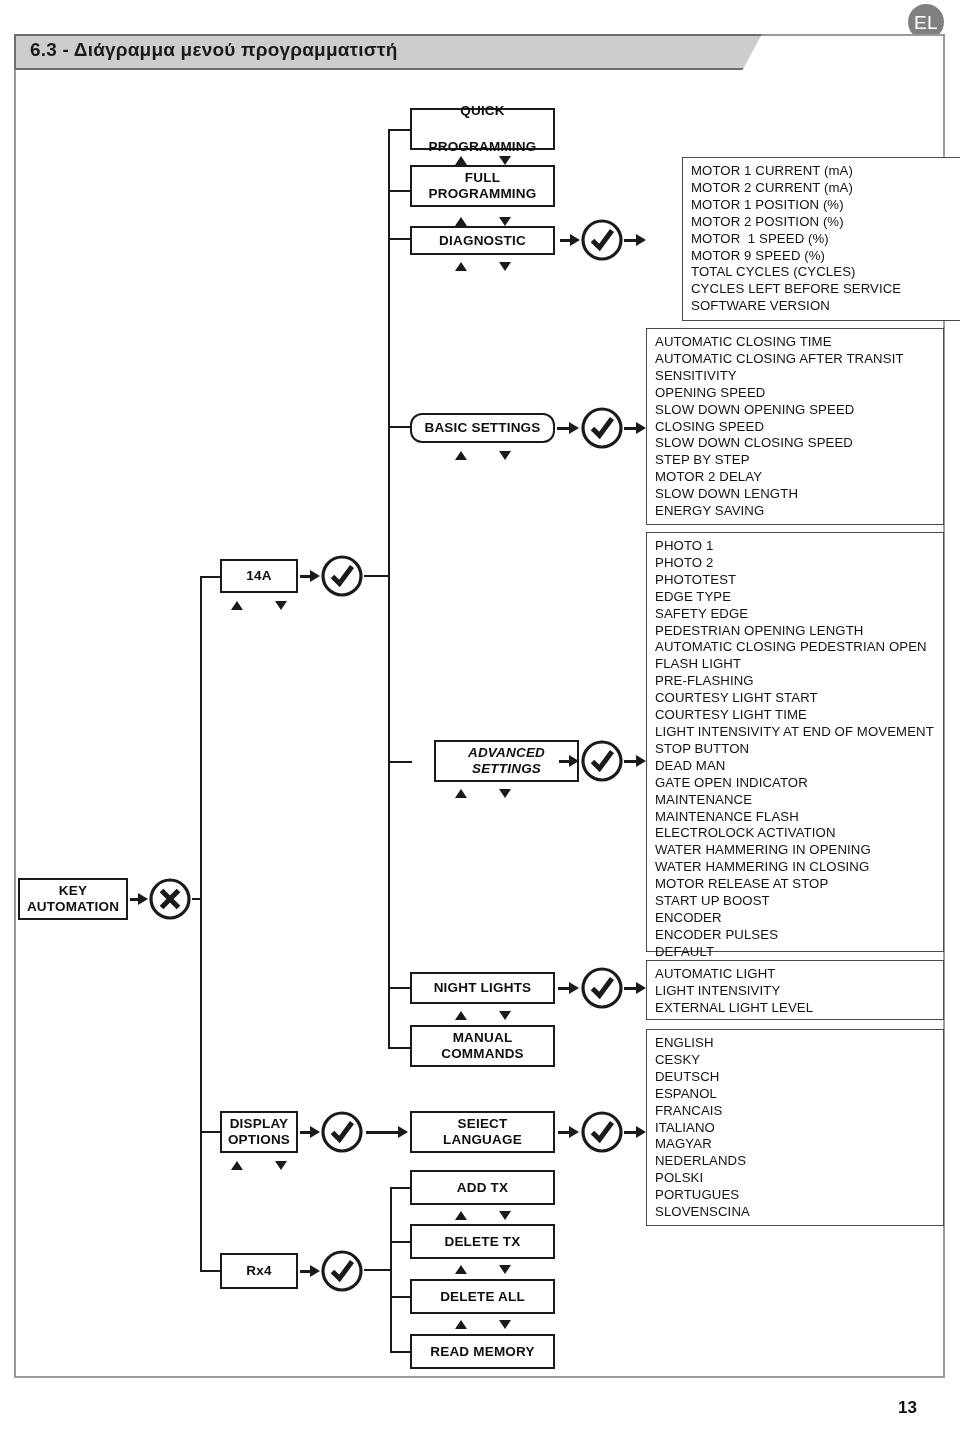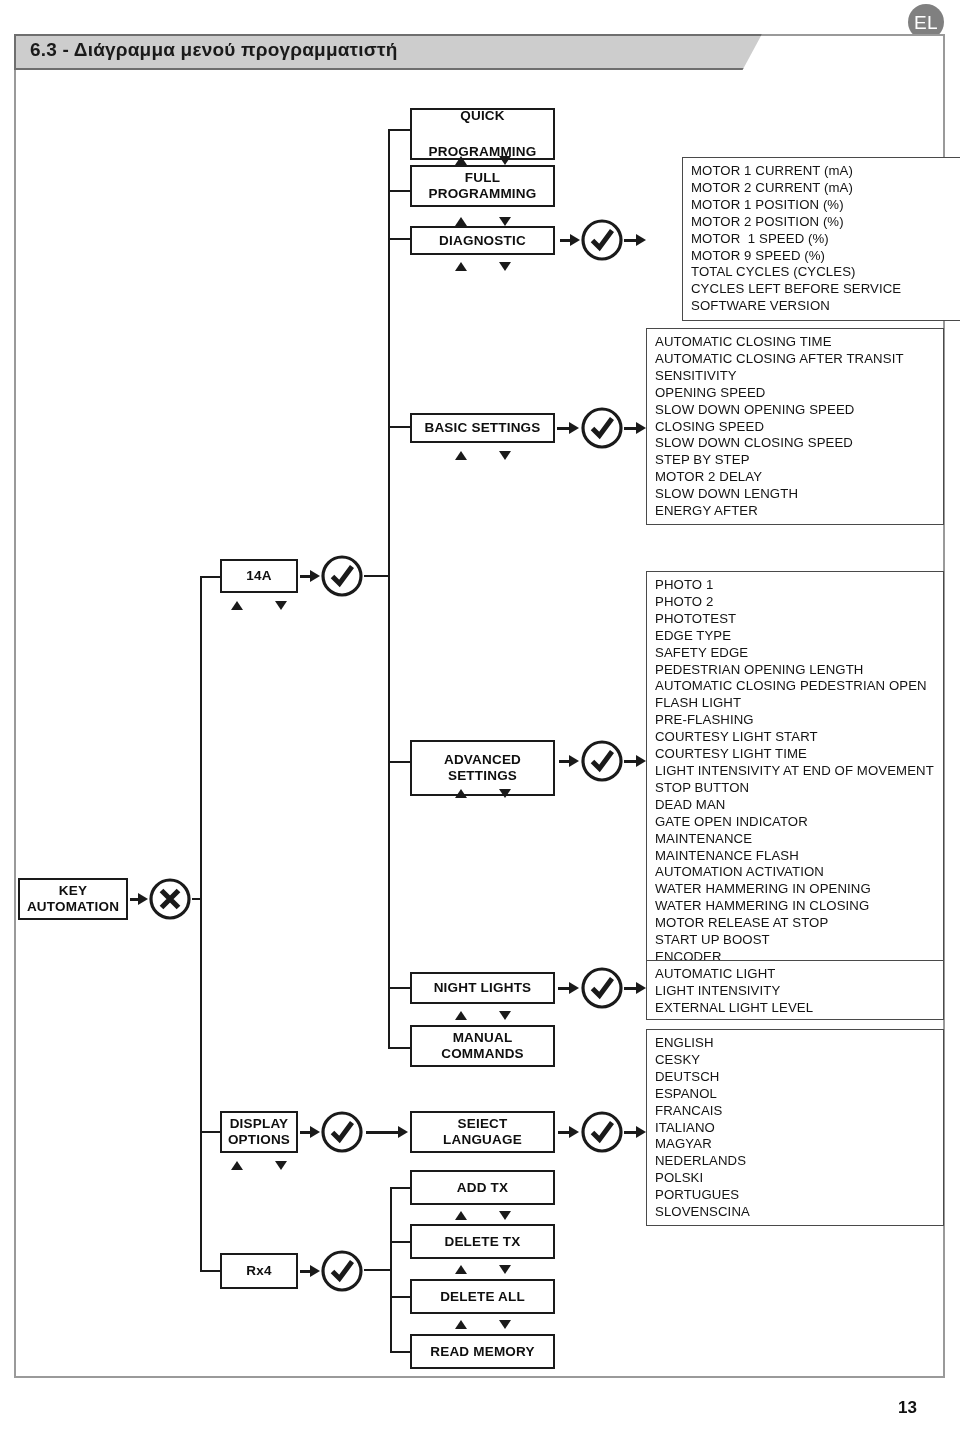--- a/index.html
+++ b/index.html
@@ -249,21 +249,21 @@
     <svg viewBox="0 0 44 44" aria-hidden="true">
       <circle cx="22" cy="22" r="19" fill="#fff" stroke="#1a1a1a" stroke-width="3.2"></circle>
       <path d="M12.5 22.5 L19.5 29.5 L32 12.5" fill="none" stroke="#1a1a1a" stroke-width="5" stroke-linecap="butt" stroke-linejoin="miter"></path>
     </svg>
   </div>
   <div class="hline" style="left:364px; top:1269px; width:28px;"></div>
 
   <div class="vline" style="left:388px; top:129px; height:920px;"></div>
 
   <div class="hline" style="left:388px; top:129px; width:24px;"></div>
-  <div class="node" style="left:410px; top:108px; width:145px; height:52px;gap:20px;">
+  <div class="node" style="left:410px; top:108px; width:145px; height:42px;gap:20px;">
     <span class="l1">QUICK</span>
     <span class="l2">PROGRAMMING</span>
   </div>
   <div class="updown" style="left:455px; top:153px;">
     <div class="tri-up"></div>
     <div class="tri-dn"></div>
   </div>
 
   <div class="hline" style="left:388px; top:190px; width:24px;"></div>
   <div class="node" style="left:410px; top:165px; width:145px; height:42px;">
@@ -292,21 +292,21 @@
       <circle cx="22" cy="22" r="19" fill="#fff" stroke="#1a1a1a" stroke-width="3.2"></circle>
       <path d="M12.5 22.5 L19.5 29.5 L32 12.5" fill="none" stroke="#1a1a1a" stroke-width="5" stroke-linecap="butt" stroke-linejoin="miter"></path>
     </svg>
   </div>
   <div class="arrow" style="left:624px; top:234px; width:22px;">
     <div class="shaft"></div>
       <div class="head"></div>
   </div>
 
   <div class="hline" style="left:388px; top:426px; width:24px;"></div>
-  <div class="node" style="left:410px; top:413px; width:145px; height:30px;">
+  <div class="node" style="left:410px; top:413px; width:145px; height:30px;border-radius:12px;">
     <span class="l1">BASIC SETTINGS</span>
   </div>
   <div class="updown" style="left:455px; top:448px;">
     <div class="tri-up"></div>
     <div class="tri-dn"></div>
   </div>
   <div class="arrow" style="left:557px; top:422px; width:22px;">
     <div class="shaft"></div>
       <div class="head"></div>
   </div>
@@ -315,21 +315,21 @@
       <circle cx="22" cy="22" r="19" fill="#fff" stroke="#1a1a1a" stroke-width="3.2"></circle>
       <path d="M12.5 22.5 L19.5 29.5 L32 12.5" fill="none" stroke="#1a1a1a" stroke-width="5" stroke-linecap="butt" stroke-linejoin="miter"></path>
     </svg>
   </div>
   <div class="arrow" style="left:624px; top:422px; width:22px;">
     <div class="shaft"></div>
       <div class="head"></div>
   </div>
 
   <div class="hline" style="left:388px; top:761px; width:24px;"></div>
-  <div class="node" style="left:410px; top:740px; width:145px; height:56px;">
+  <div class="node" style="left:434px; top:740px; width:145px; height:42px;font-style:italic;">
     <span class="l1">ADVANCED</span>
     <span class="l2">SETTINGS</span>
   </div>
   <div class="updown" style="left:455px; top:786px;">
     <div class="tri-up"></div>
     <div class="tri-dn"></div>
   </div>
   <div class="arrow" style="left:559px; top:755px; width:20px;">
     <div class="shaft"></div>
       <div class="head"></div>
@@ -443,42 +443,42 @@
     <div class="li">AUTOMATIC CLOSING TIME</div>
     <div class="li">AUTOMATIC CLOSING AFTER TRANSIT</div>
     <div class="li">SENSITIVITY</div>
     <div class="li">OPENING SPEED</div>
     <div class="li">SLOW DOWN OPENING SPEED</div>
     <div class="li">CLOSING SPEED</div>
     <div class="li">SLOW DOWN CLOSING SPEED</div>
     <div class="li">STEP BY STEP</div>
     <div class="li">MOTOR 2 DELAY</div>
     <div class="li">SLOW DOWN LENGTH</div>
-    <div class="li">ENERGY AFTER</div>
-  </div>
-
-  <div class="listbox" style="left:646px; top:532px; width:298px; height:420px;margin-top:39px;">
+    <div class="li">ENERGY SAVING</div>
+  </div>
+
+  <div class="listbox" style="left:646px; top:532px; width:298px; height:420px;">
     <div class="li">PHOTO 1</div>
     <div class="li">PHOTO 2</div>
     <div class="li">PHOTOTEST</div>
     <div class="li">EDGE TYPE</div>
     <div class="li">SAFETY EDGE</div>
     <div class="li">PEDESTRIAN OPENING LENGTH</div>
     <div class="li">AUTOMATIC CLOSING PEDESTRIAN OPEN</div>
     <div class="li">FLASH LIGHT</div>
     <div class="li">PRE-FLASHING</div>
     <div class="li">COURTESY LIGHT START</div>
     <div class="li">COURTESY LIGHT TIME</div>
     <div class="li">LIGHT INTENSIVITY AT END OF MOVEMENT</div>
     <div class="li">STOP BUTTON</div>
     <div class="li">DEAD MAN</div>
     <div class="li">GATE OPEN INDICATOR</div>
     <div class="li">MAINTENANCE</div>
     <div class="li">MAINTENANCE FLASH</div>
-    <div class="li">AUTOMATION ACTIVATION</div>
+    <div class="li">ELECTROLOCK ACTIVATION</div>
     <div class="li">WATER HAMMERING IN OPENING</div>
     <div class="li">WATER HAMMERING IN CLOSING</div>
     <div class="li">MOTOR RELEASE AT STOP</div>
     <div class="li">START UP BOOST</div>
     <div class="li">ENCODER</div>
     <div class="li">ENCODER PULSES</div>
     <div class="li">DEFAULT</div>
   </div>
 
   <div class="listbox" style="left:646px; top:960px; width:298px; height:60px;">

